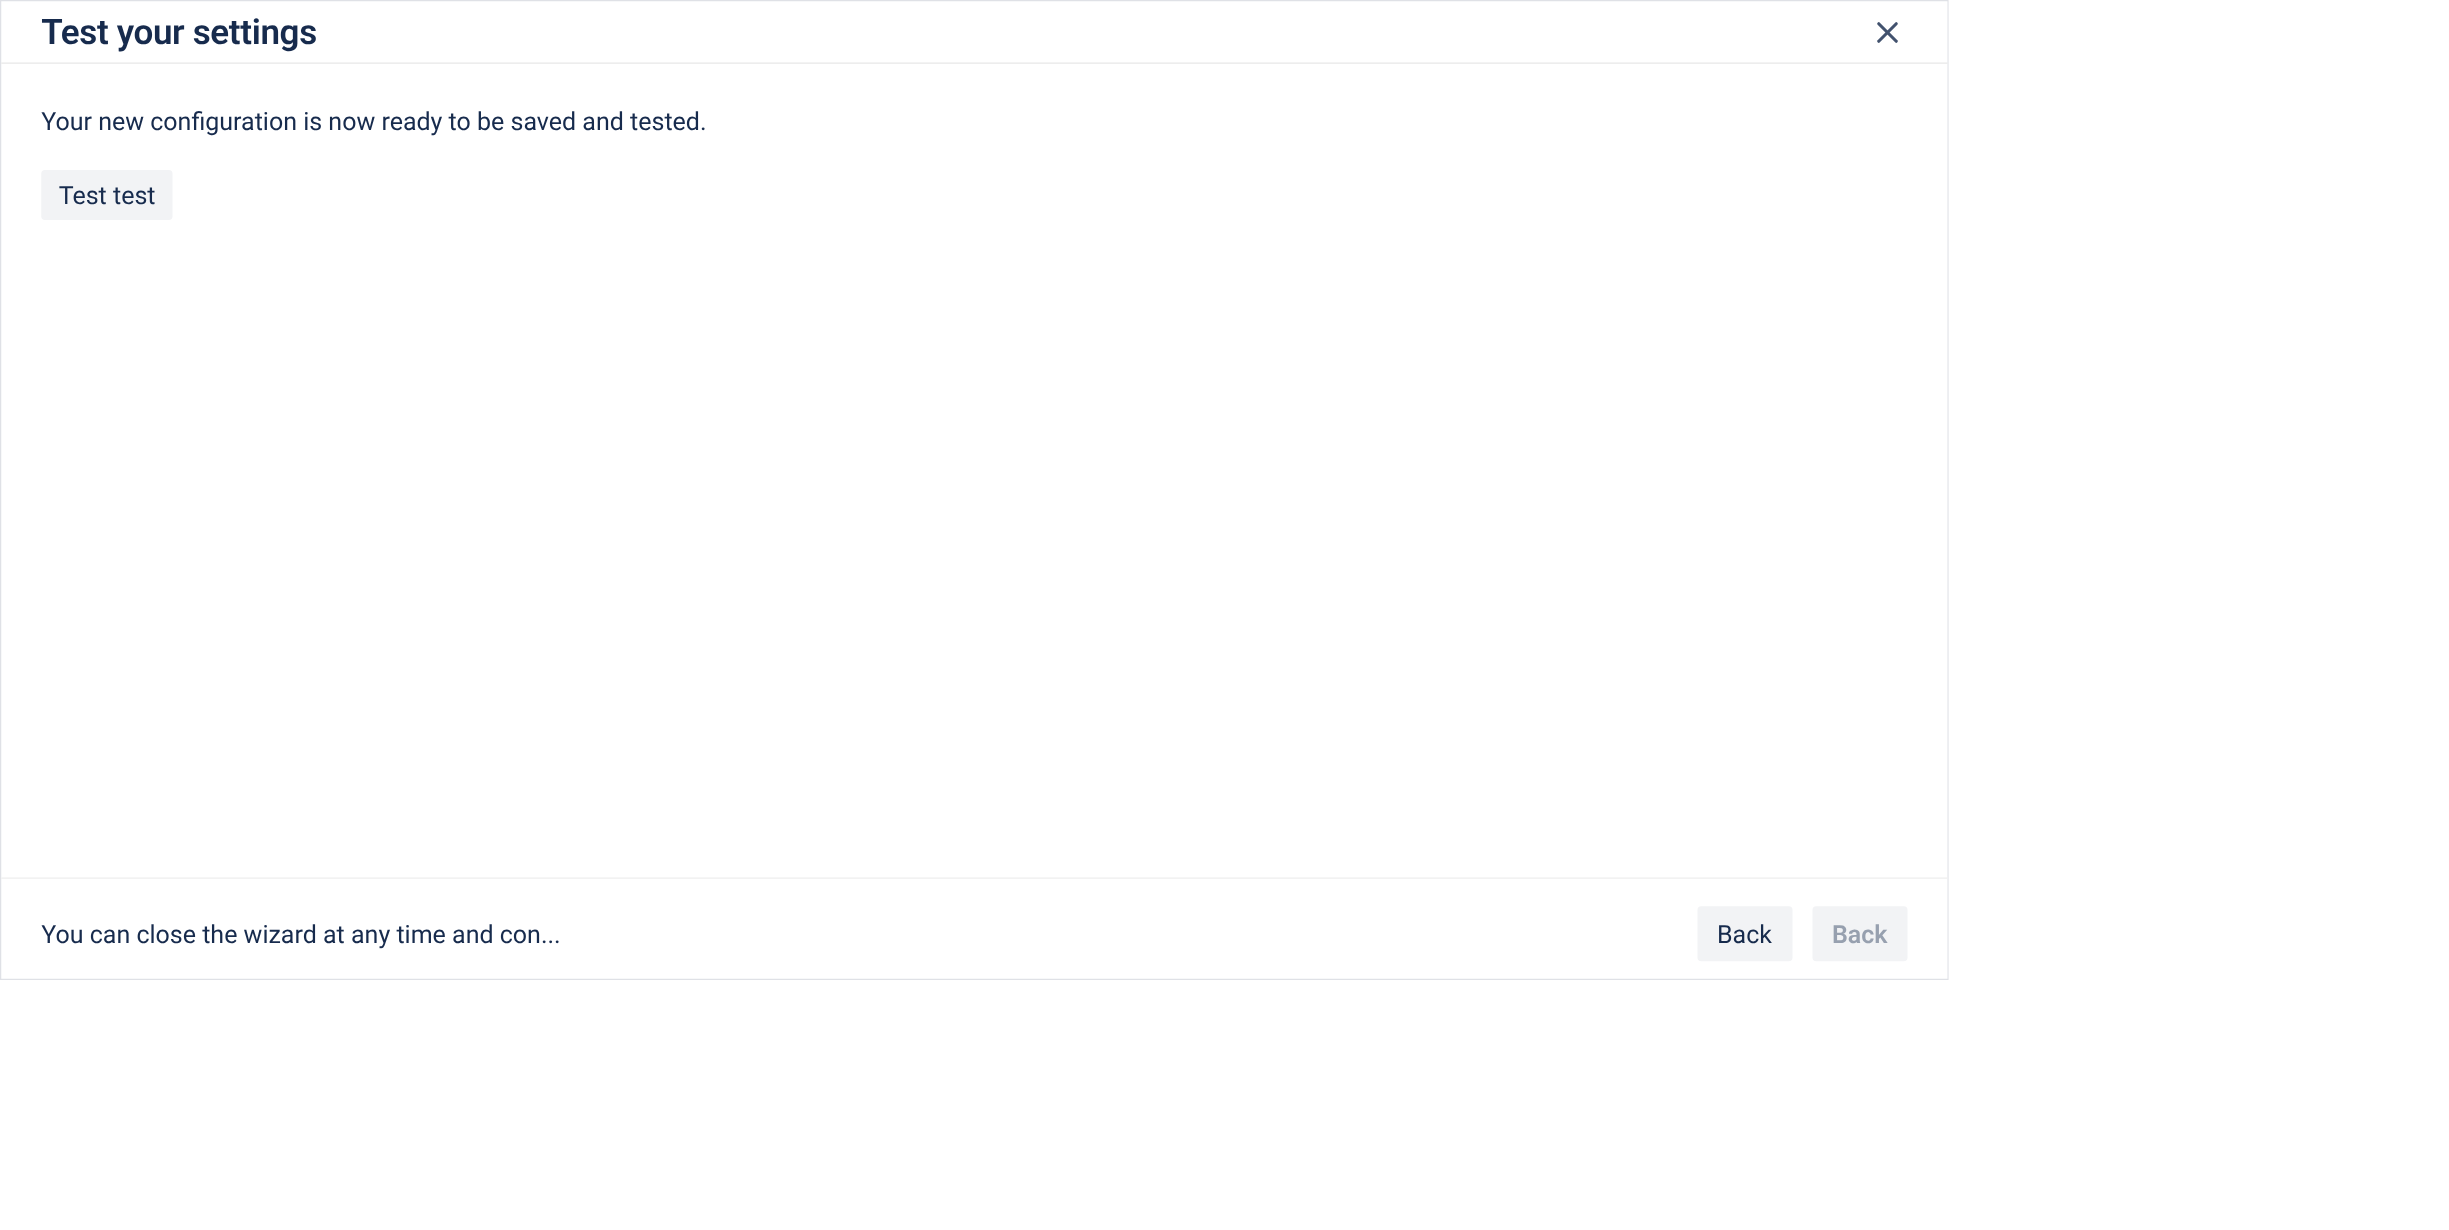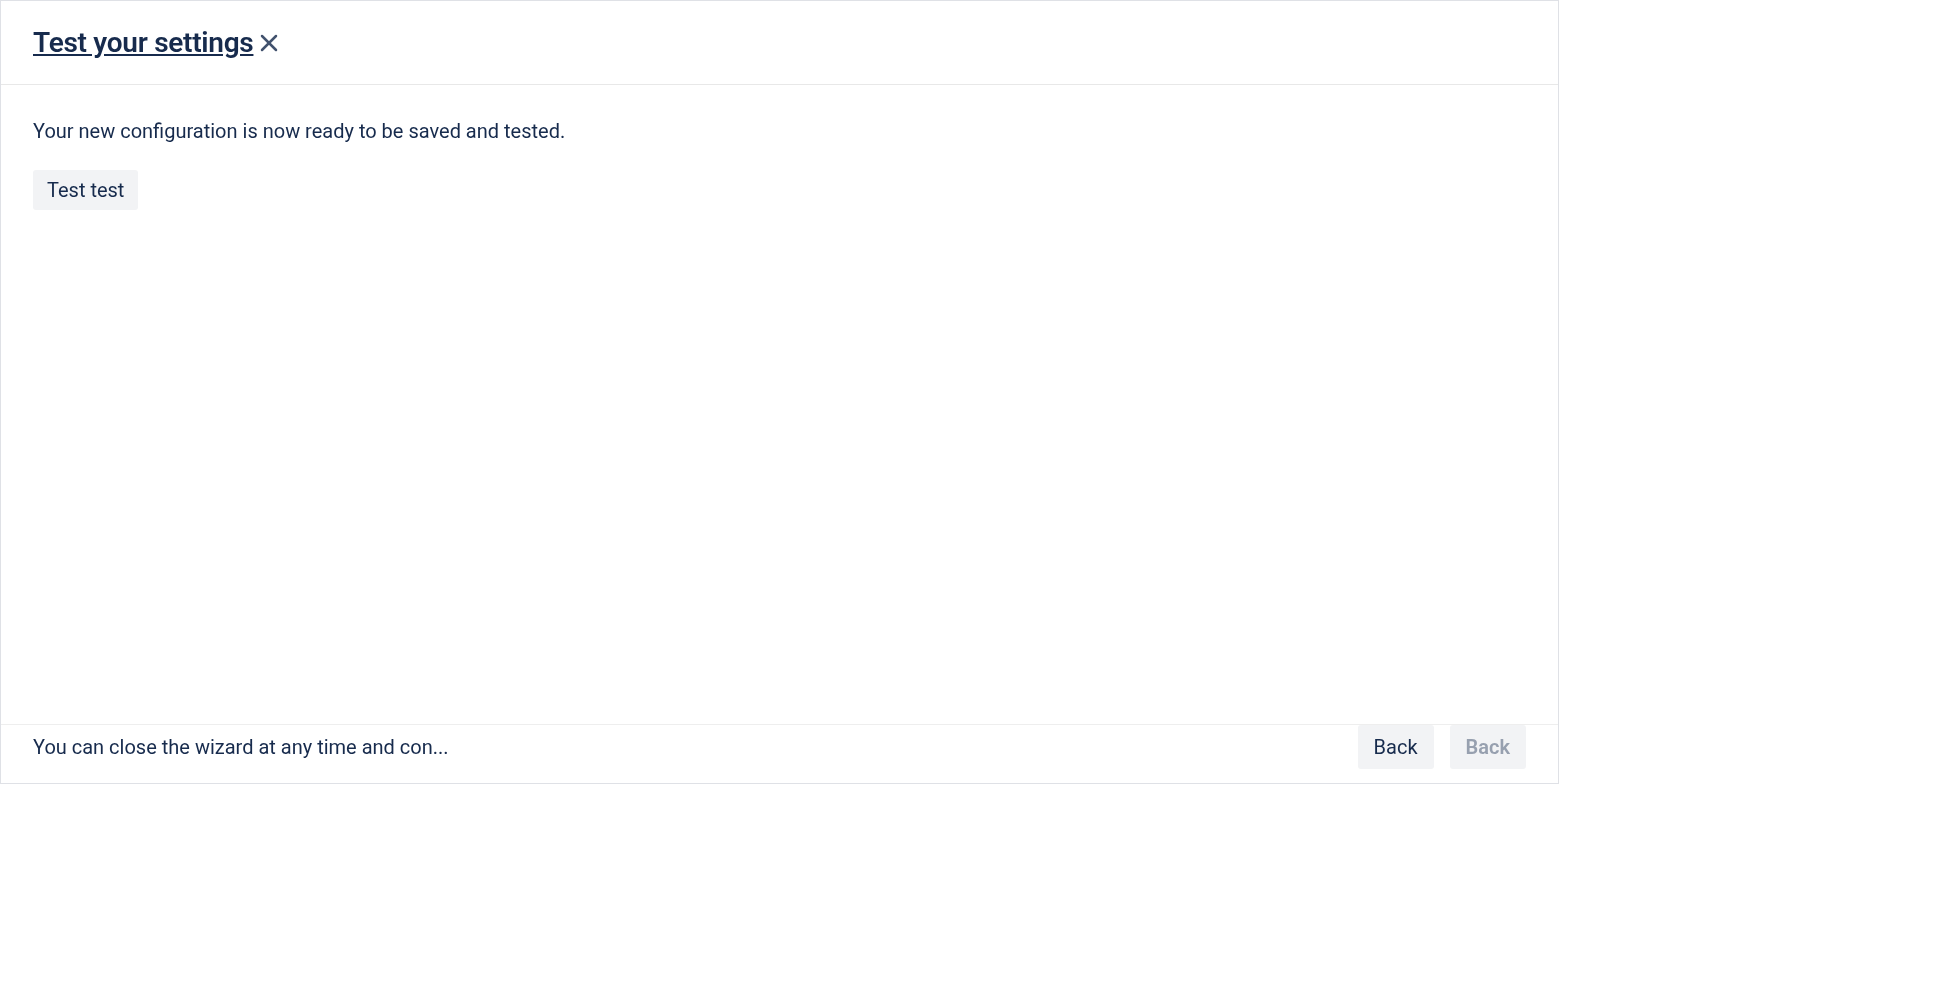--- a/index.html
+++ b/index.html
@@ -21,23 +21,23 @@
       height: 100%;
       border: 1px solid #DFE1E6;
       display: flex;
       flex-direction: column;
       background: #ffffff;
     }
     
     .dialog-header {
       display: flex;
       align-items: center;
-      padding: 25px 32px;
+      justify-content: space-between;
+      padding: 8px 32px;
       border-bottom: 1px solid #e8e8e8;
-      text-decoration: underline;
     }
     
     .dialog-title {
       font-size: 28px;
       font-weight: 600;
       color: #172B4D;
       letter-spacing: -0.01em;
     }
     
     .close-button {
@@ -78,21 +78,21 @@
       font-size: 20px;
       font-weight: 400;
       color: #172B4D;
       cursor: pointer;
       font-family: inherit;
     }
     
     .dialog-footer {
       display: flex;
       align-items: center;
-      padding: 0 32px 14px 32px;
+      padding: 22px 32px 14px 32px;
       border-top: 1px solid #eeeeee;
       gap: 16px;
     }
     
     .footer-note {
       font-size: 20px;
       color: #172B4D;
       flex: 0 0 auto;
       white-space: nowrap;
       overflow: hidden;

